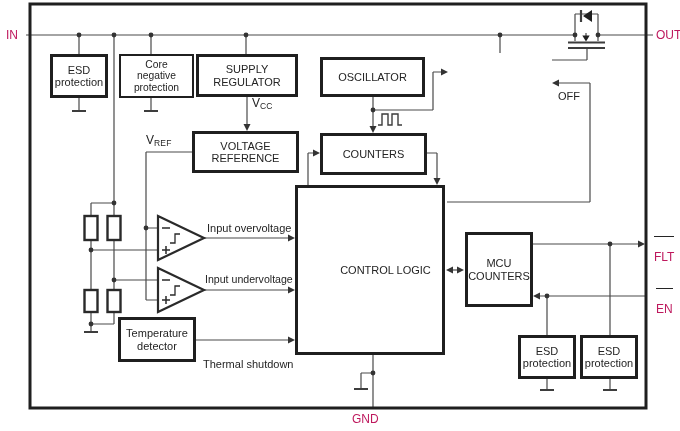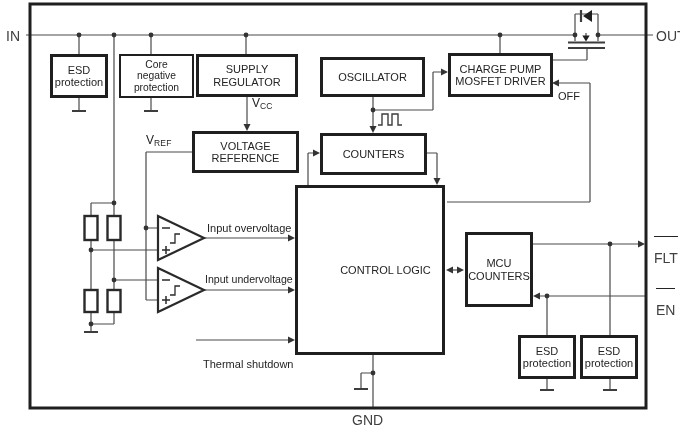--- a/index.html
+++ b/index.html
@@ -4,21 +4,21 @@
 <style>
   html,body{margin:0;padding:0;background:#ffffff;}
   #stage{position:relative;width:680px;height:431px;background:#ffffff;
          font-family:"Liberation Sans", sans-serif;color:#242424;overflow:hidden;}
   #wires{position:absolute;left:0;top:0;width:680px;height:431px;}
   .box{position:absolute;box-sizing:border-box;background:#ffffff;border:3px solid #1f1f1f;
        display:flex;align-items:center;justify-content:center;text-align:center;}
   .box span{white-space:pre-line;font-size:11px;line-height:1.12;color:#242424;}
   .box.small span{font-size:10.3px;line-height:1.08;}
   .lbl{position:absolute;font-size:11px;white-space:nowrap;color:#242424;}
-  .pin{font-size:14px;color:#404040;}
+  .pin{font-size:12px;color:#be185d;}
   .ovl{display:inline-block;border-top:1.6px solid #242424;padding-top:14px;line-height:1;}
   .sub{font-size:8.5px;vertical-align:-2px;letter-spacing:.2px;}
   .vmain{font-size:12px;}
 </style>
 </head>
 <body>
 
 <div id="stage">
 
   <svg id="wires" viewBox="0 0 680 431">
@@ -138,37 +138,37 @@
 negative
 protection</span>
     </div>
   <div class="box" style="left:196px;top:54px;width:102px;height:43px;">
       <span>SUPPLY
 REGULATOR</span>
     </div>
   <div class="box" style="left:320px;top:57px;width:105px;height:40px;">
       <span>OSCILLATOR</span>
     </div>
-  <div class="box" style="left:448px;top:53px;width:105px;height:44px;">
-      <span>CHARGE PUMP
-MOSFET DRIVER</span>
-    </div>
   <div class="box" style="left:320px;top:133px;width:107px;height:42px;">
       <span>COUNTERS</span>
     </div>
   <div class="box" style="left:192px;top:131px;width:107px;height:42px;">
       <span>VOLTAGE
 REFERENCE</span>
     </div>
   <div class="box" style="left:295px;top:185px;width:150px;height:170px;padding-left:31px;">
       <span>CONTROL LOGIC</span>
     </div>
   <div class="box" style="left:465px;top:232px;width:68px;height:75px;">
       <span>MCU
 COUNTERS</span>
+    </div>
+  <div class="box" style="left:118px;top:317px;width:78px;height:45px;">
+      <span>Temperature
+detector</span>
     </div>
   <div class="box" style="left:518px;top:335px;width:58px;height:44px;">
       <span>ESD
 protection</span>
     </div>
   <div class="box" style="left:580px;top:335px;width:58px;height:44px;">
       <span>ESD
 protection</span>
     </div>
 

